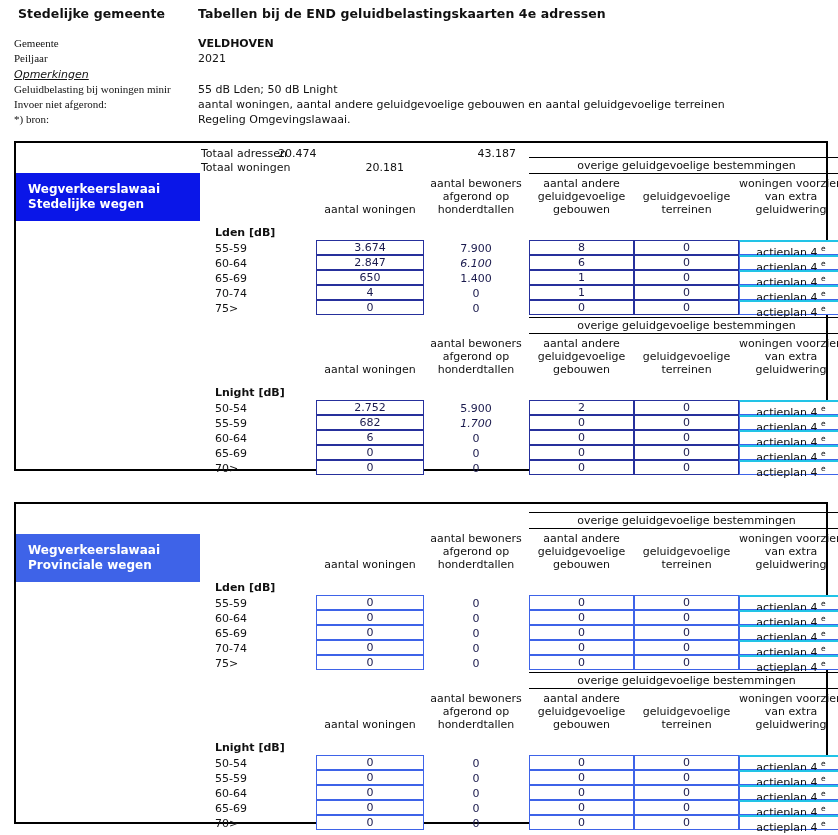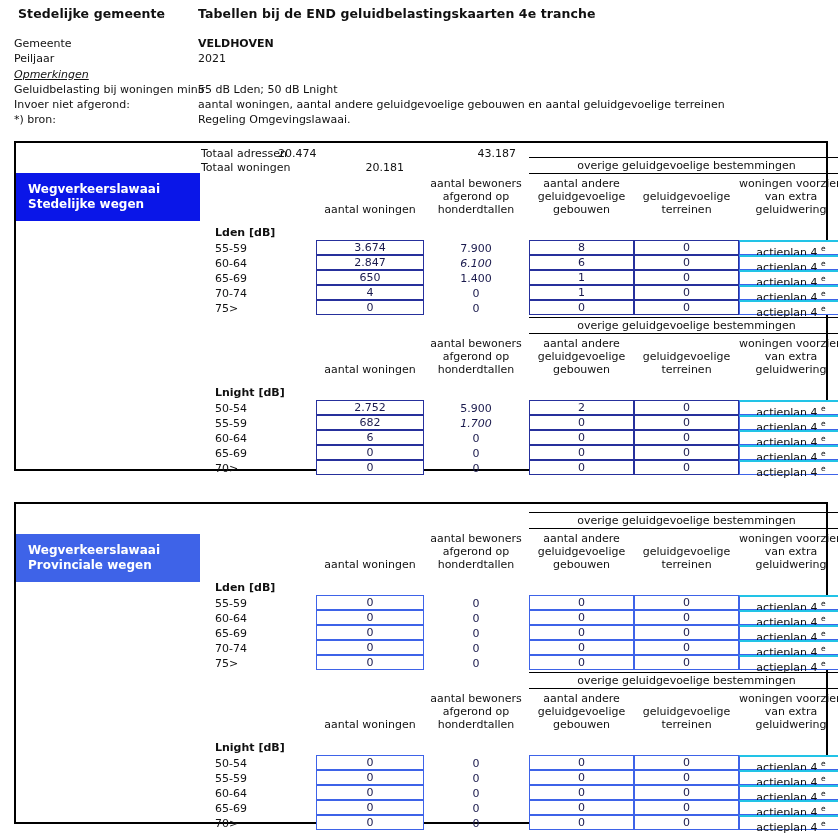--- a/index.html
+++ b/index.html
@@ -37,21 +37,21 @@
     font-size: 12.5px;
     font-weight: bold;
     letter-spacing: 0.1px;
   }
   .meta-row {
     position: absolute;
     left: 14px;
     font-size: 11px;
     white-space: nowrap;
   }
-  .meta-row .mk { position: absolute; left: 0; top: 0; }
+  .meta-row .mk { position: absolute; left: 0; top: 0; font-family: Liberation Serif, serif; }
   .meta-row .mv { position: absolute; left: 184px; top: 0; }
   .meta-row .mv.bold { font-weight: bold; }
   .meta-note {
     position: absolute;
     left: 14px;
     font-size: 11px;
     font-style: italic;
     font-weight: normal;
     text-decoration: underline;
   }
@@ -126,21 +126,21 @@
     line-height: 13px;
     color: #1a1a4d;
   }
   sup { font-size: 7.5px; vertical-align: super; }
 </style>
 </head>
 <body>
 
 <div class="page-header">
   <div class="hdr-title-left">Stedelijke gemeente</div>
-  <div class="hdr-title-right">Tabellen bij de END geluidbelastingskaarten 4e tranche</div>
+  <div class="hdr-title-right">Tabellen bij de END geluidbelastingskaarten 4e adressen</div>
 
   <div class="meta-row" style="top:37px;">
     <span class="mk">Gemeente</span>
     <span class="mv bold">VELDHOVEN</span>
   </div>
   <div class="meta-row" style="top:52px;">
     <span class="mk">Peiljaar</span>
     <span class="mv">2021</span>
   </div>
 

